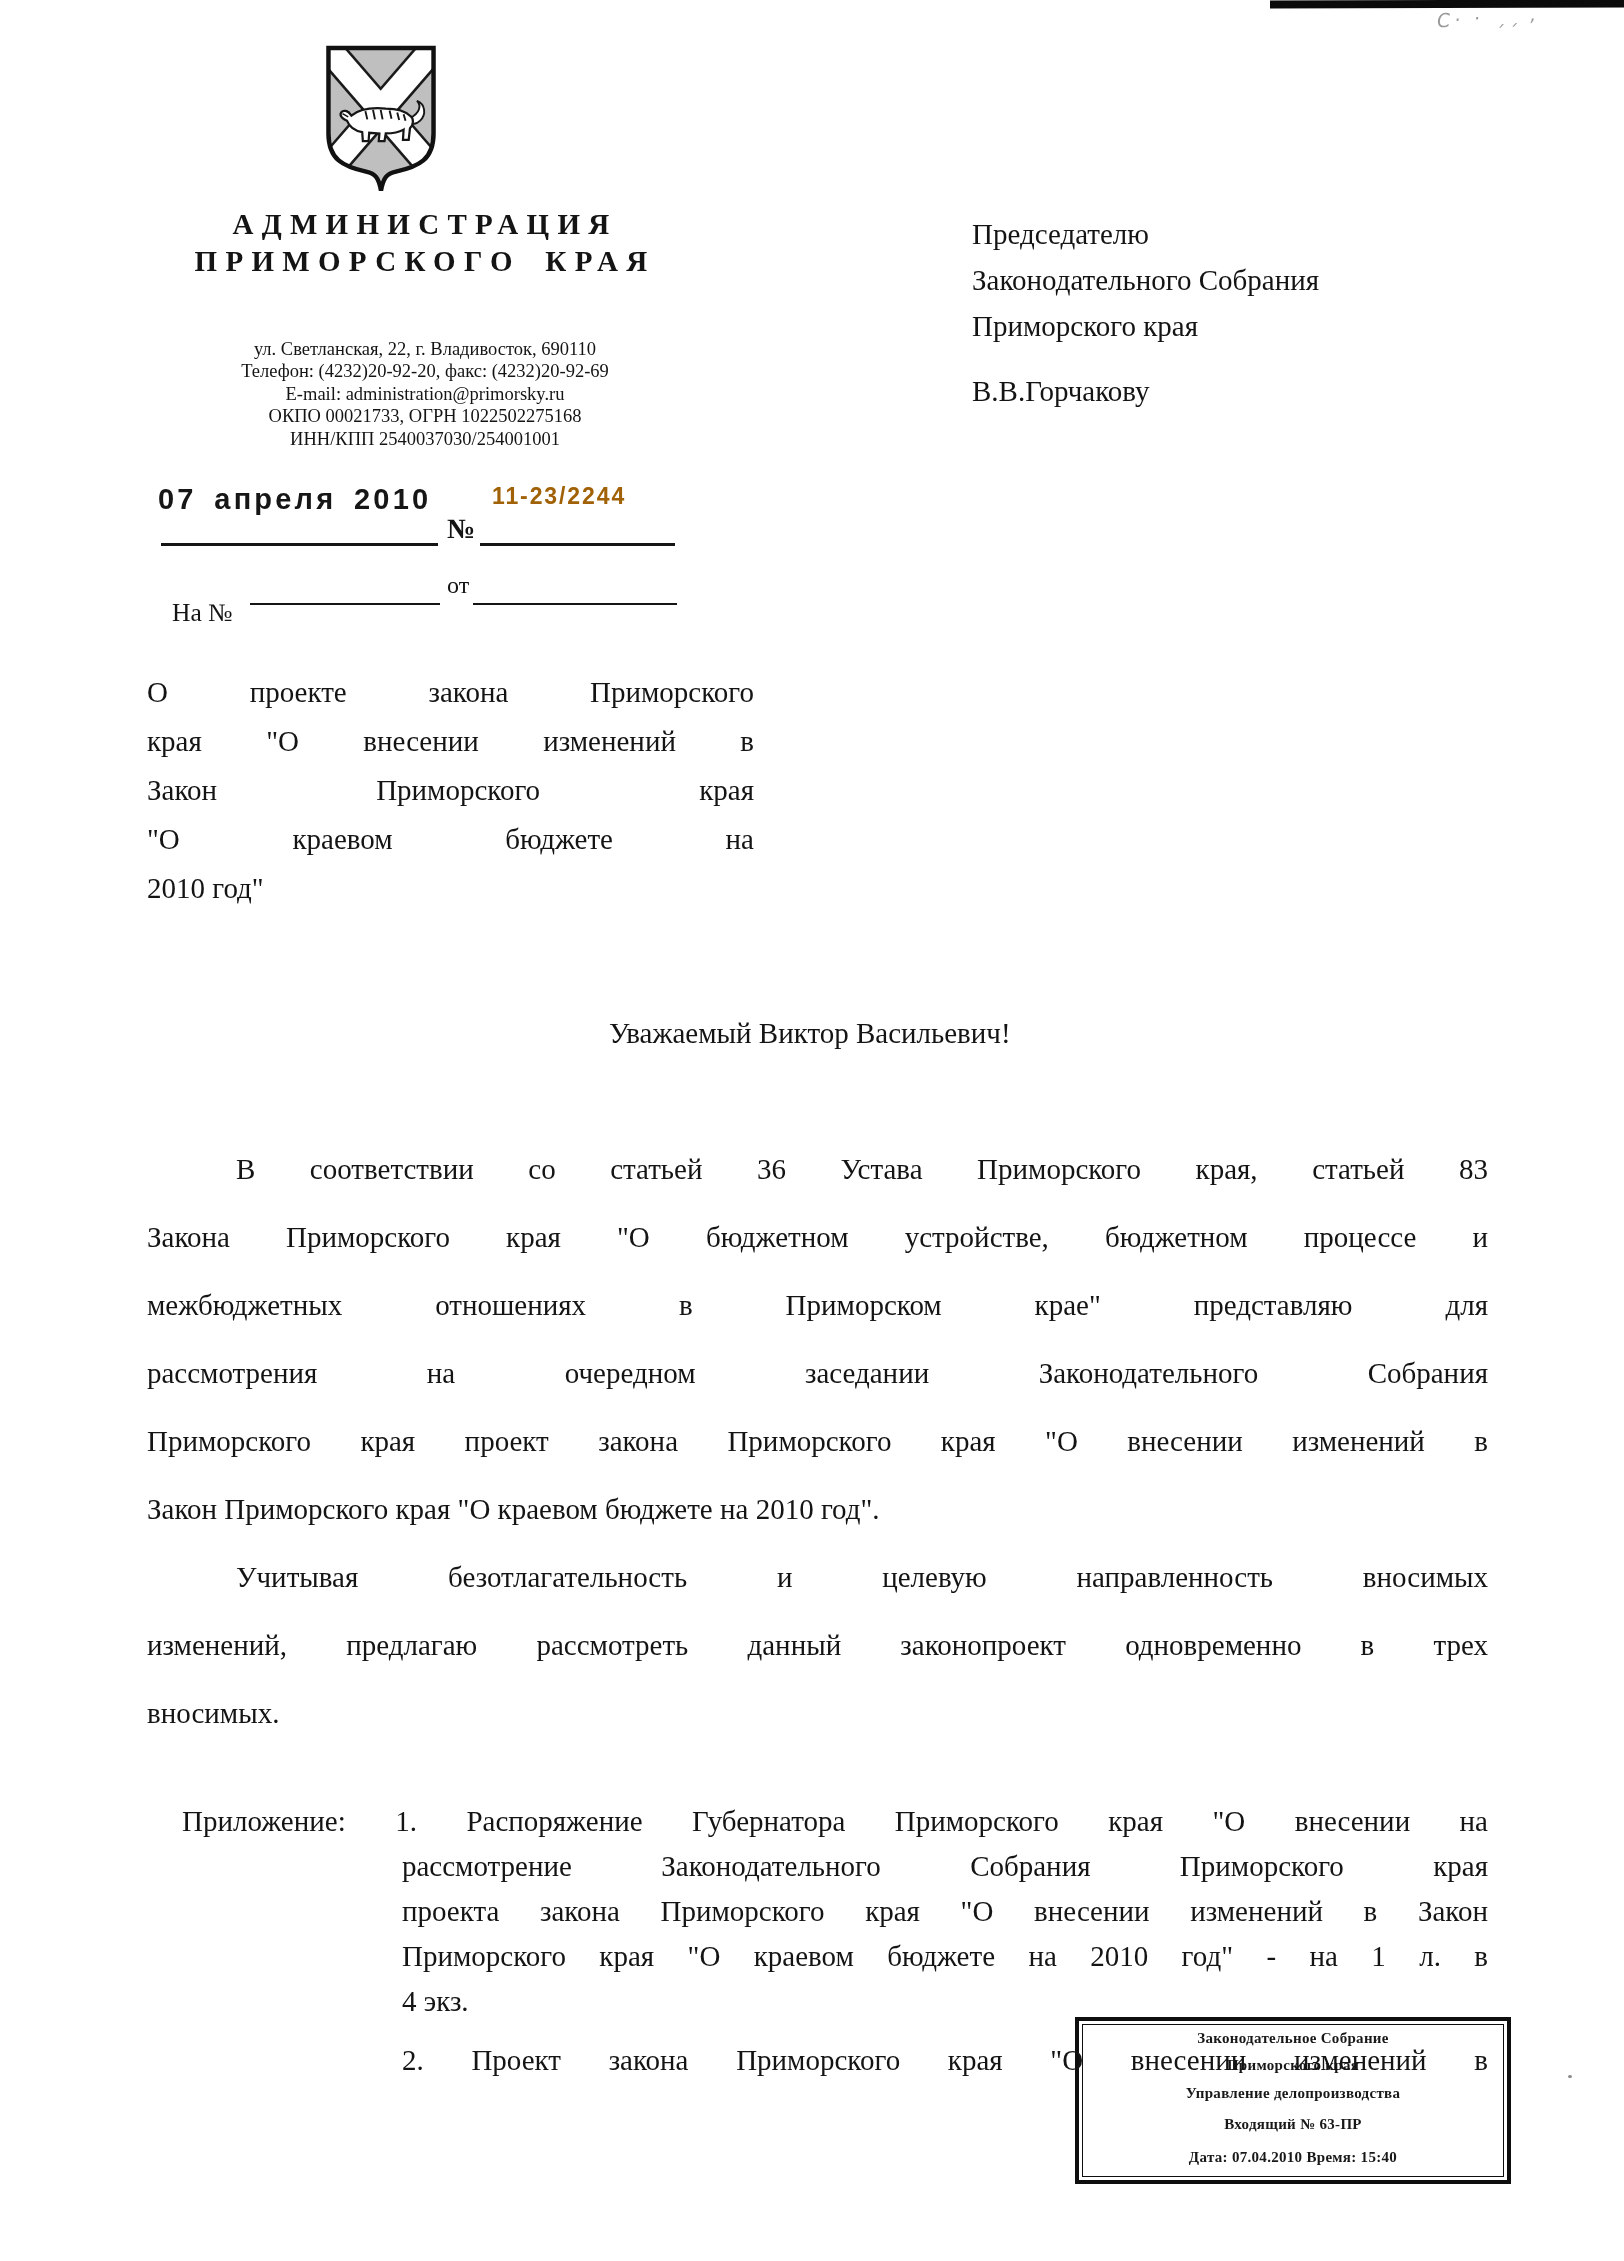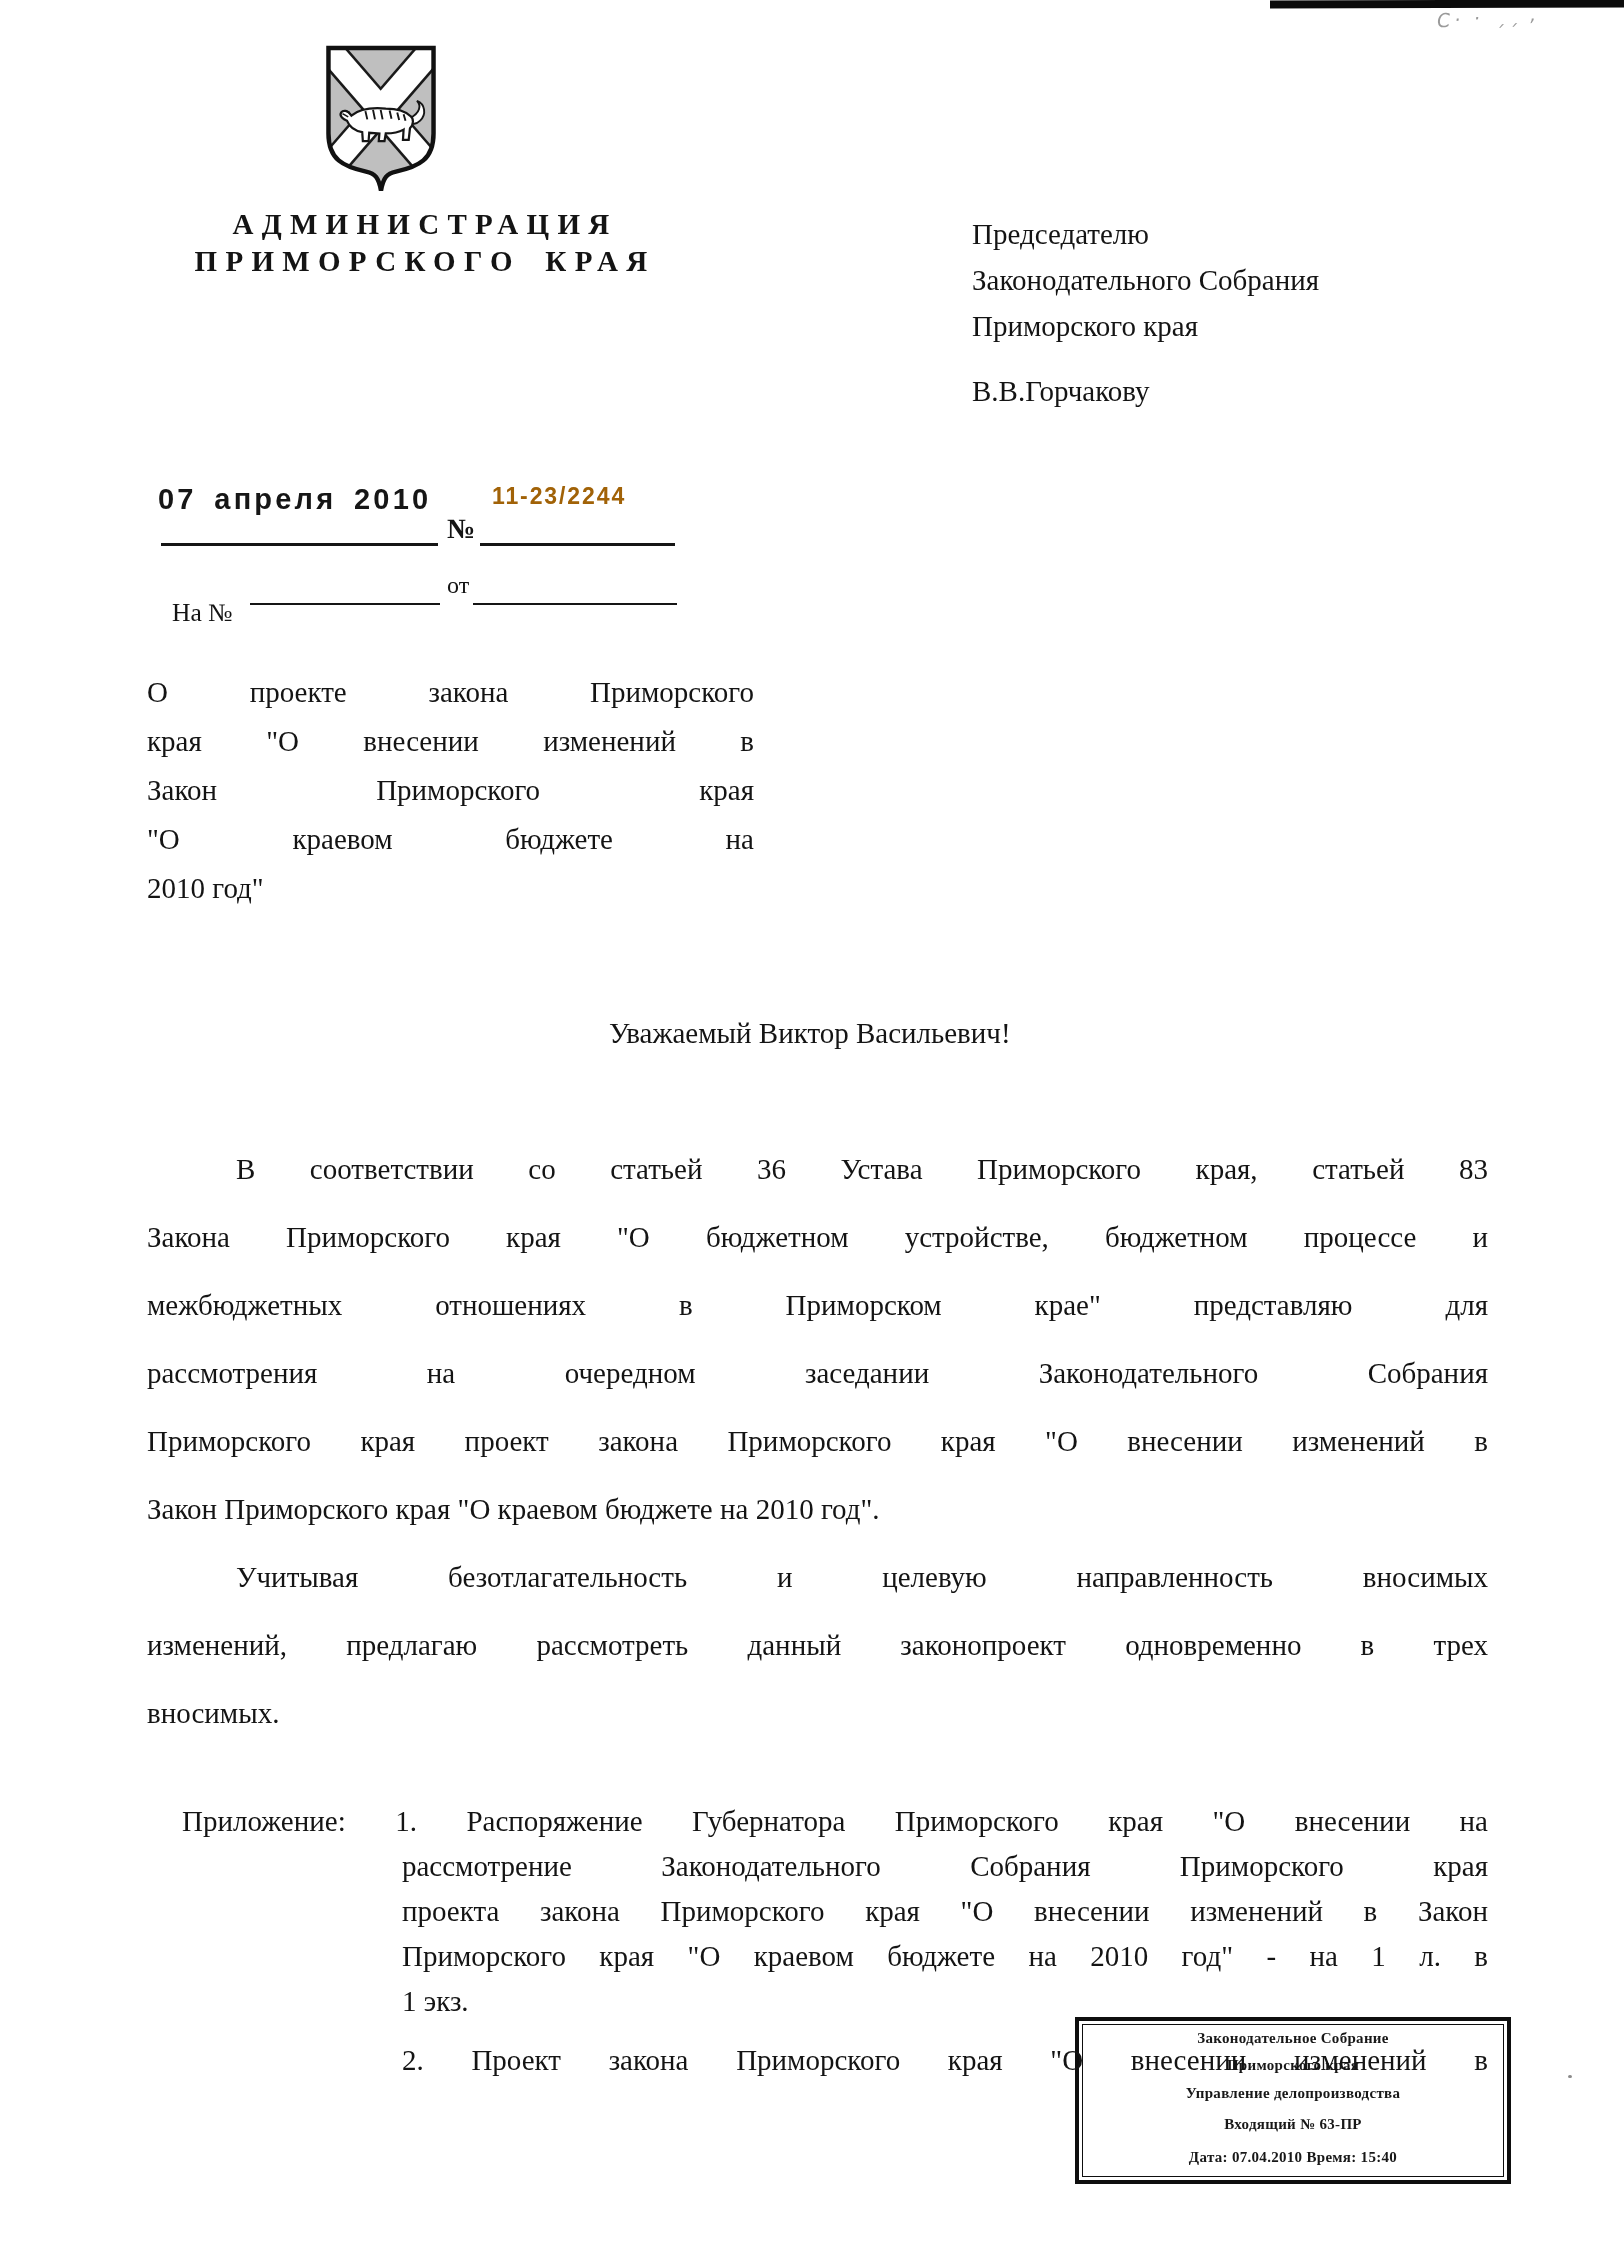--- a/index.html
+++ b/index.html
@@ -89,20 +89,27 @@
       <circle cx="14" cy="15" r="1.8" fill="#161616"></circle>
     </g>
     <path d="M10,8 H175 V142 C175,183 152,194 116,202 C102,205 96,211 92.5,232 C89,211 83,205 69,202 C33,194 10,183 10,142 Z" fill="none" stroke="#111111" stroke-width="7"></path>
   </svg>
 
   <div class="orgname">
     <div>АДМИНИСТРАЦИЯ</div>
     <div>ПРИМОРСКОГО КРАЯ</div>
   </div>
 
+  <div class="addr">
+    <div>ул. Светланская, 22, г. Владивосток, 690110</div>
+    <div>Телефон: (4232)20-92-20, факс: (4232)20-92-69</div>
+    <div>E-mail: administration@primorsky.ru</div>
+    <div>ОКПО 00021733, ОГРН 1022502275168</div>
+    <div>ИНН/КПП 2540037030/254001001</div>
+  </div>
 
   <div class="ref-date">07 апреля 2010</div>
   <div class="uline" style="left:161px;top:543px;width:277px;"></div>
   <div class="ref-no-sign">№</div>
   <div class="ref-num">11-23/2244</div>
   <div class="uline" style="left:480px;top:543px;width:195px;"></div>
 
   <div class="reply-label">На №</div>
   <div class="uline" style="left:250px;top:603px;width:190px;height:1.9px;"></div>
   <div class="reply-ot">от</div>
@@ -135,21 +142,21 @@
     <div class="bl just indent">Учитывая безотлагательность и целевую направленность вносимых</div>
     <div class="bl just">изменений, предлагаю рассмотреть данный законопроект одновременно в трех</div>
     <div class="bl nolast">вносимых.</div>
   </div>
 
   <div class="attach">
     <div class="al just"><span>Приложение:</span> <span>1. Распоряжение Губернатора Приморского края "О внесении на</span></div>
     <div class="al just hang">рассмотрение Законодательного Собрания Приморского края</div>
     <div class="al just hang">проекта закона Приморского края "О внесении изменений в Закон</div>
     <div class="al just hang">Приморского края "О краевом бюджете на 2010 год" - на 1 л. в</div>
-    <div class="al nolast hang">1 экз.</div>
+    <div class="al nolast hang">4 экз.</div>
   </div>
   <div class="item2 just">2. Проект закона Приморского края "О внесении изменений в</div>
 
   <div class="stamp">
     <div class="inner"></div>
     <div class="sl sl1">Законодательное Собрание</div>
     <div class="sl sl2">Приморского края</div>
     <div class="sl sl3">Управление делопроизводства</div>
     <div class="sl sl4">Входящий № 63-ПР</div>
     <div class="sl sl5">Дата: 07.04.2010 Время: 15:40</div>

